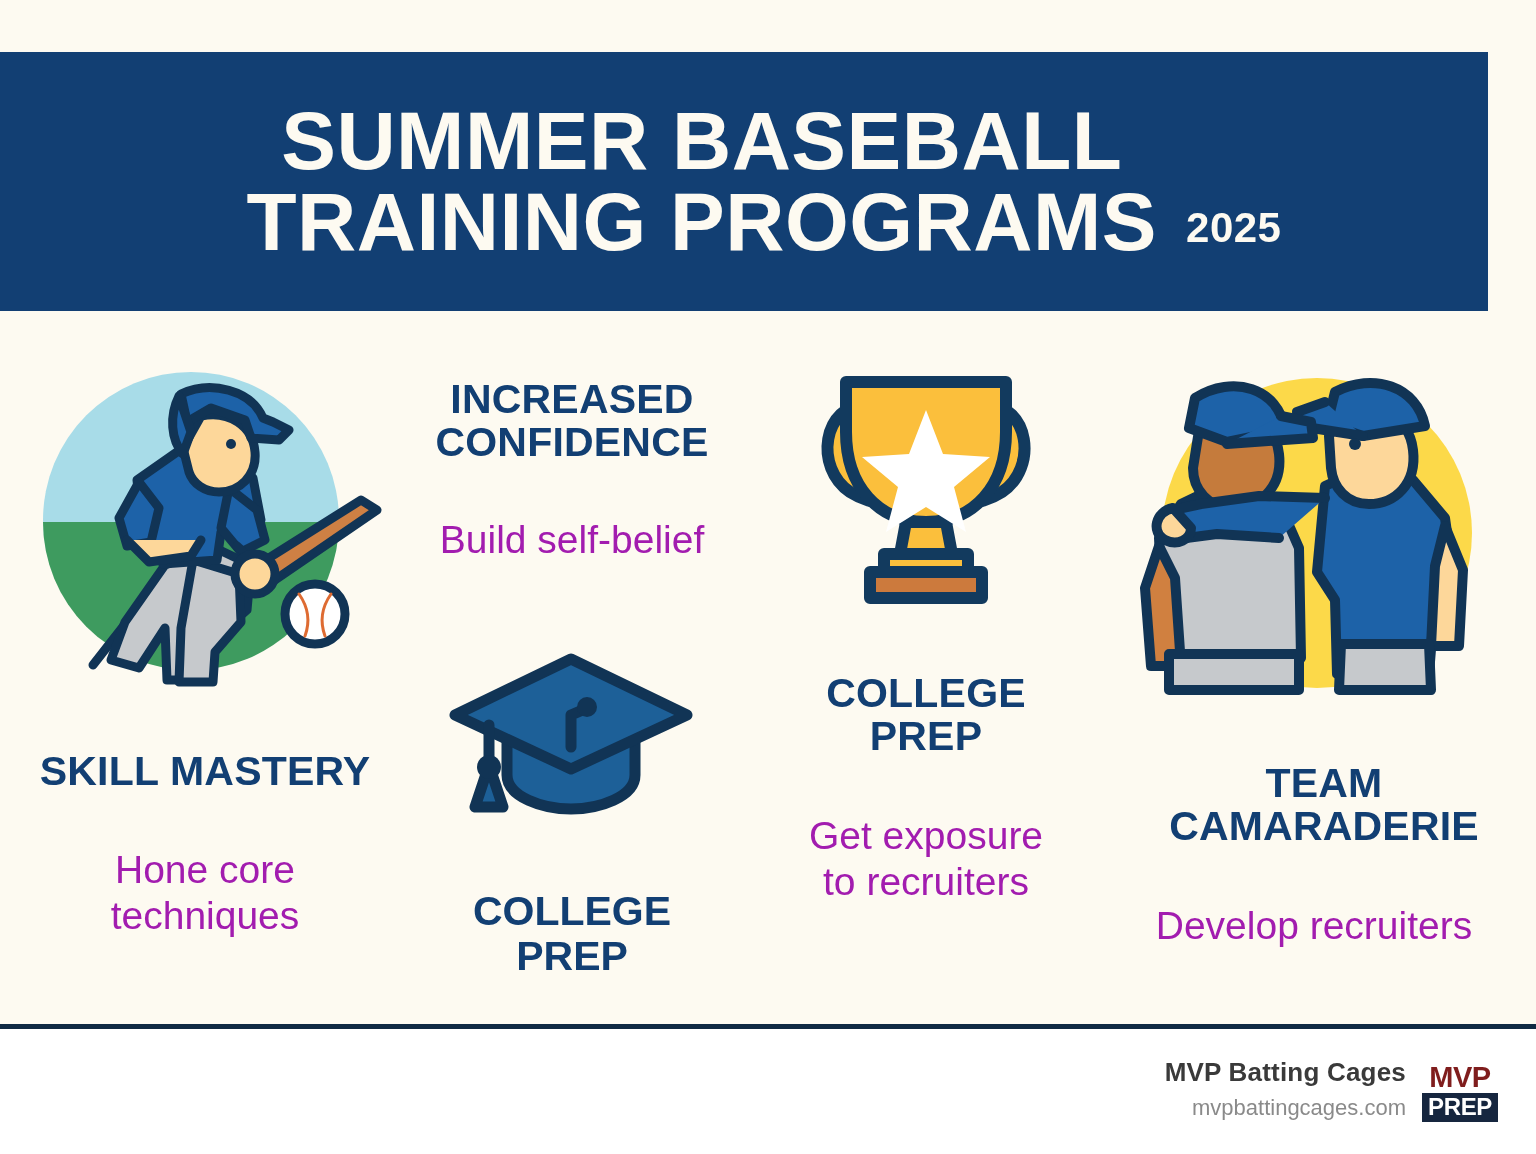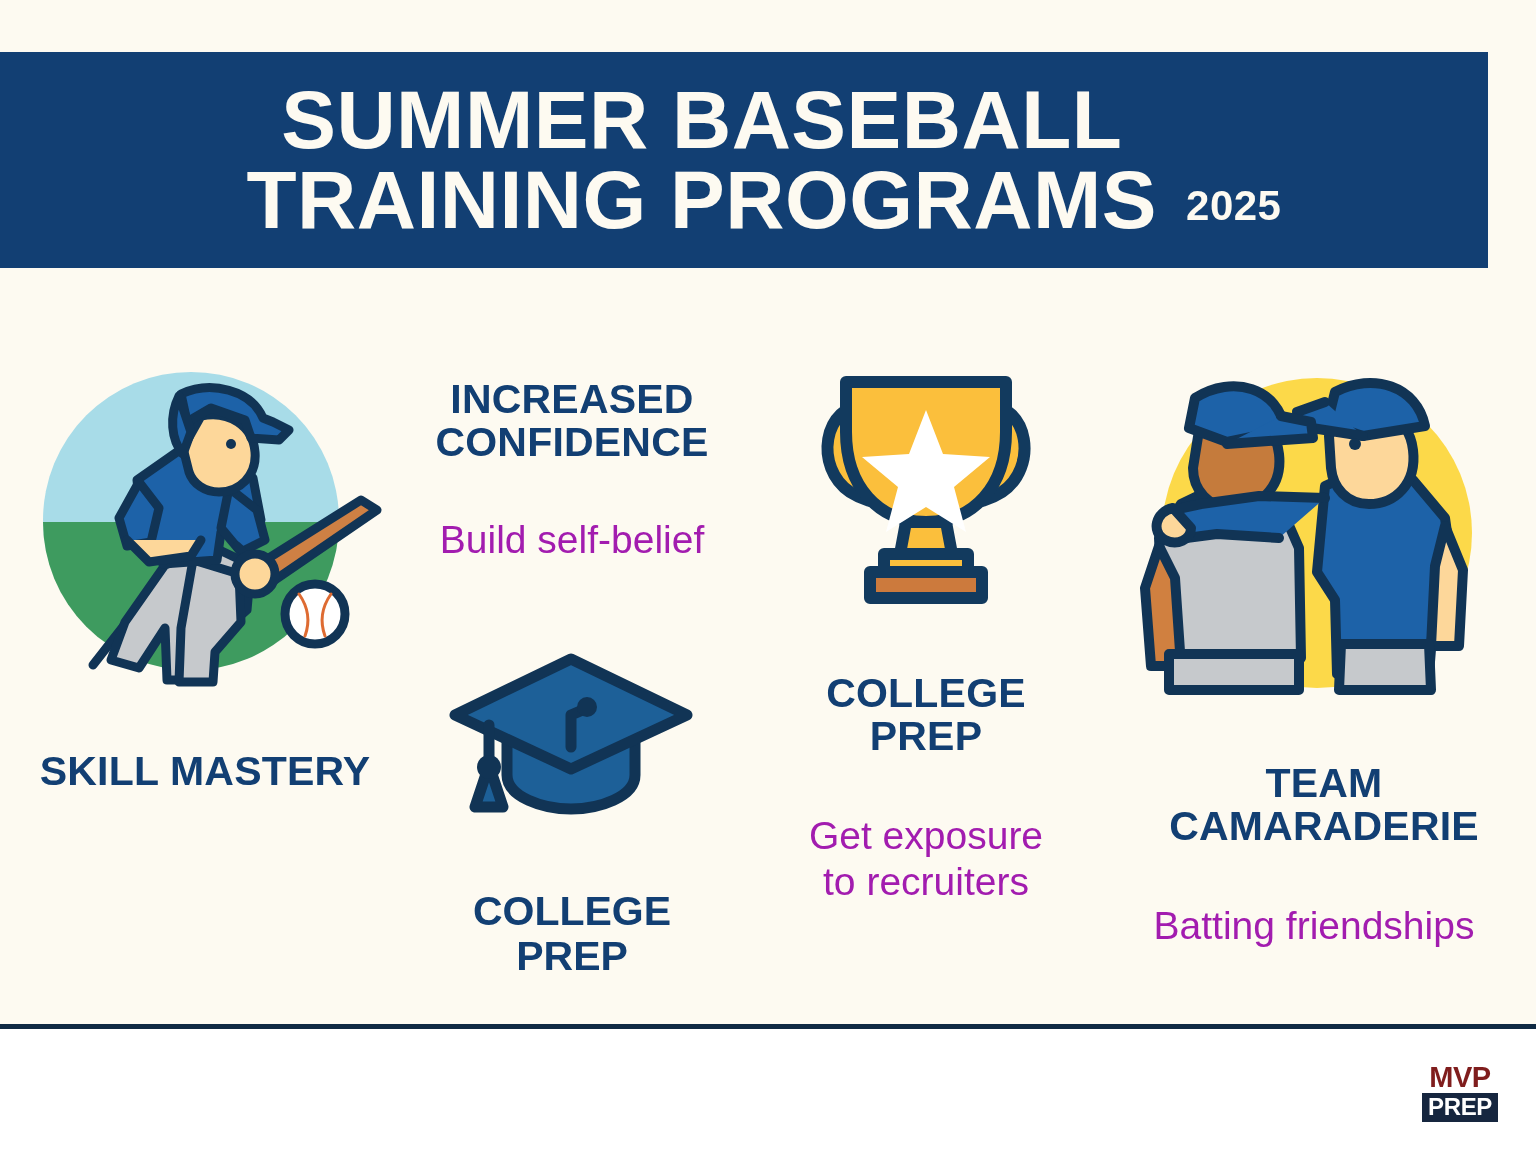--- a/index.html
+++ b/index.html
@@ -14,21 +14,21 @@
     overflow: hidden;
     position: relative;
   }
 
   
   #header-bar {
     position: absolute;
     left: 0;
     top: 52px;
     width: 1488px;
-    height: 216px;
+    height: 259px;
     background: #123F73;
     display: flex;
     align-items: center;
     justify-content: center;
   }
   #header-inner {
     display: flex;
     align-items: flex-end;
     justify-content: center;
     padding-left: 40px;
@@ -242,20 +242,22 @@
 
         <circle cx="300" cy="254" r="30" fill="#FFFFFF"></circle>
       </g>
       <g stroke="#DE6B32" stroke-width="3" fill="none" stroke-linecap="round">
         <path d="M284 234 q14 20 6 42"></path>
         <path d="M316 234 q-14 20 -6 42"></path>
       </g>
       <circle cx="216" cy="84" r="5" fill="#113455"></circle>
     </svg>
     <div class="panel-heading">SKILL MASTERY</div>
+    <div class="panel-sub">Hone core
+techniques</div>
   </div>
 
   <div class="panel" id="panel-increased-confidence">
     <div class="panel-heading">INCREASED
 CONFIDENCE</div>
     <div class="panel-sub">Build self-belief</div>
     <svg class="panel-art" width="250" height="190" viewBox="0 0 250 190">
       <g stroke="#113455" stroke-width="11" stroke-linejoin="round" stroke-linecap="round">
 
         <path d="M60 92 L60 138 C60 160 96 172 124 172 C152 172 188 160 188 138 L188 92 Z" fill="#1D6098"></path>
@@ -328,24 +330,28 @@
         <path d="M152 58 L182 64 L184 80 L98 86" fill="#1D62A8"></path>
 
         <path d="M196 140 L130 138 L72 146 L44 152 L42 182 L88 176 L150 180" fill="#1D62A8"></path>
 
         <path d="M44 150 C26 154 22 174 36 182 C48 188 62 182 62 170 Z" fill="#FDD79A"></path>
       </g>
       <circle cx="226" cy="86" r="6" fill="#113455"></circle>
     </svg>
     <div class="panel-heading">TEAM
 CAMARADERIE</div>
-    <div class="panel-sub">Batting friendships</div>
+    <div class="panel-sub">Develop recruiters</div>
   </div>
 
 </div>
 
 <div id="footer-divider"></div>
 <div id="footer">
+  <div id="footer-brand-block">
+    <div id="footer-brand-name">MVP Batting Cages</div>
+    <div id="footer-brand-url">mvpbattingcages.com</div>
+  </div>
   <div id="footer-logo">
     <span id="footer-logo-mvp">MVP</span>
     <span id="footer-logo-cages">PREP</span>
   </div>
 </div>
 
 </body></html>

